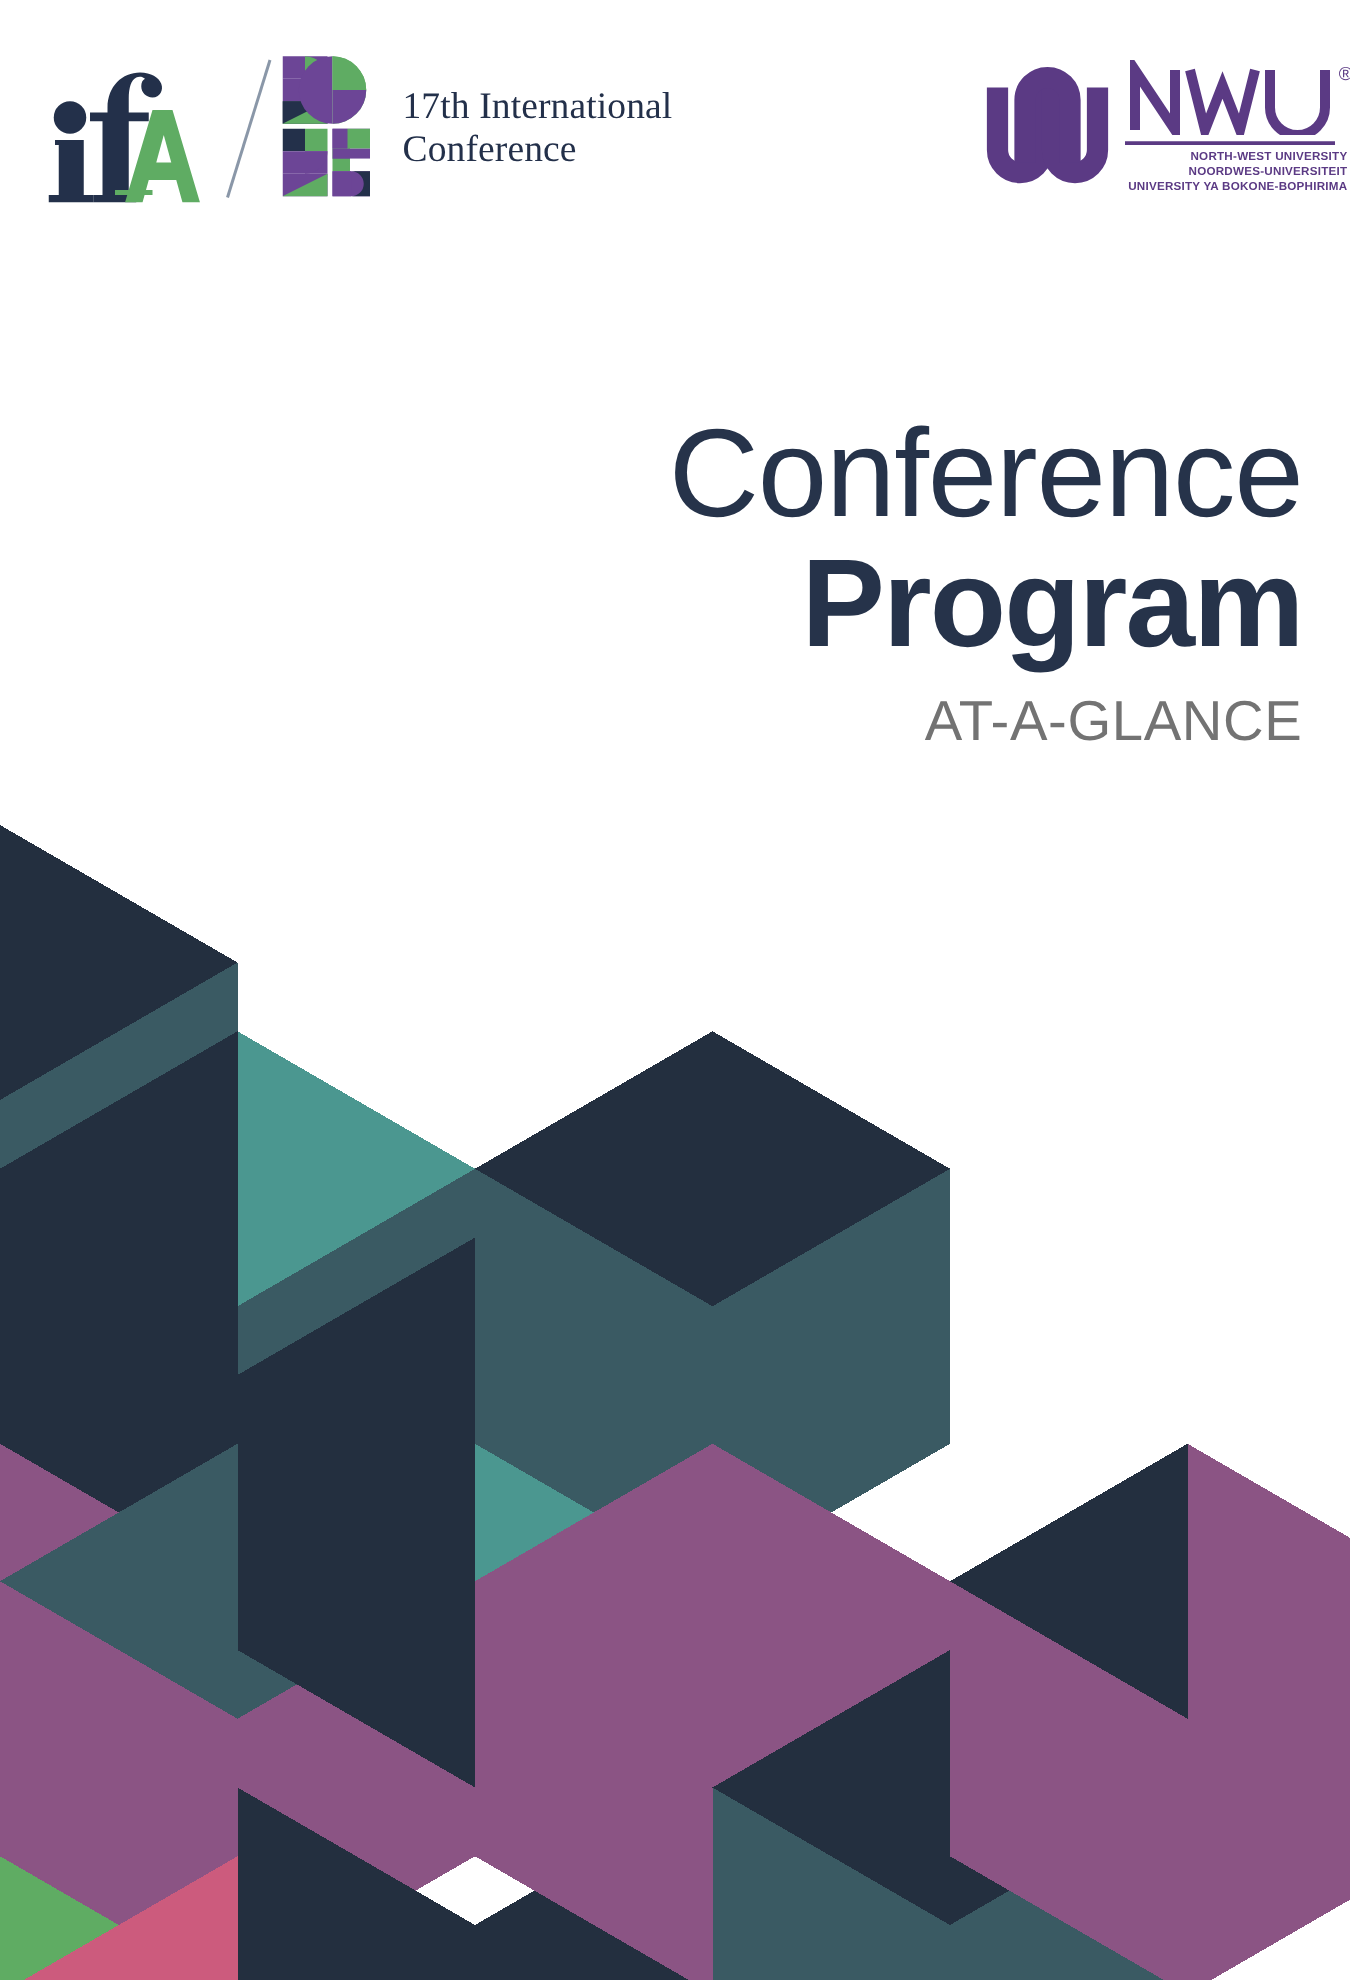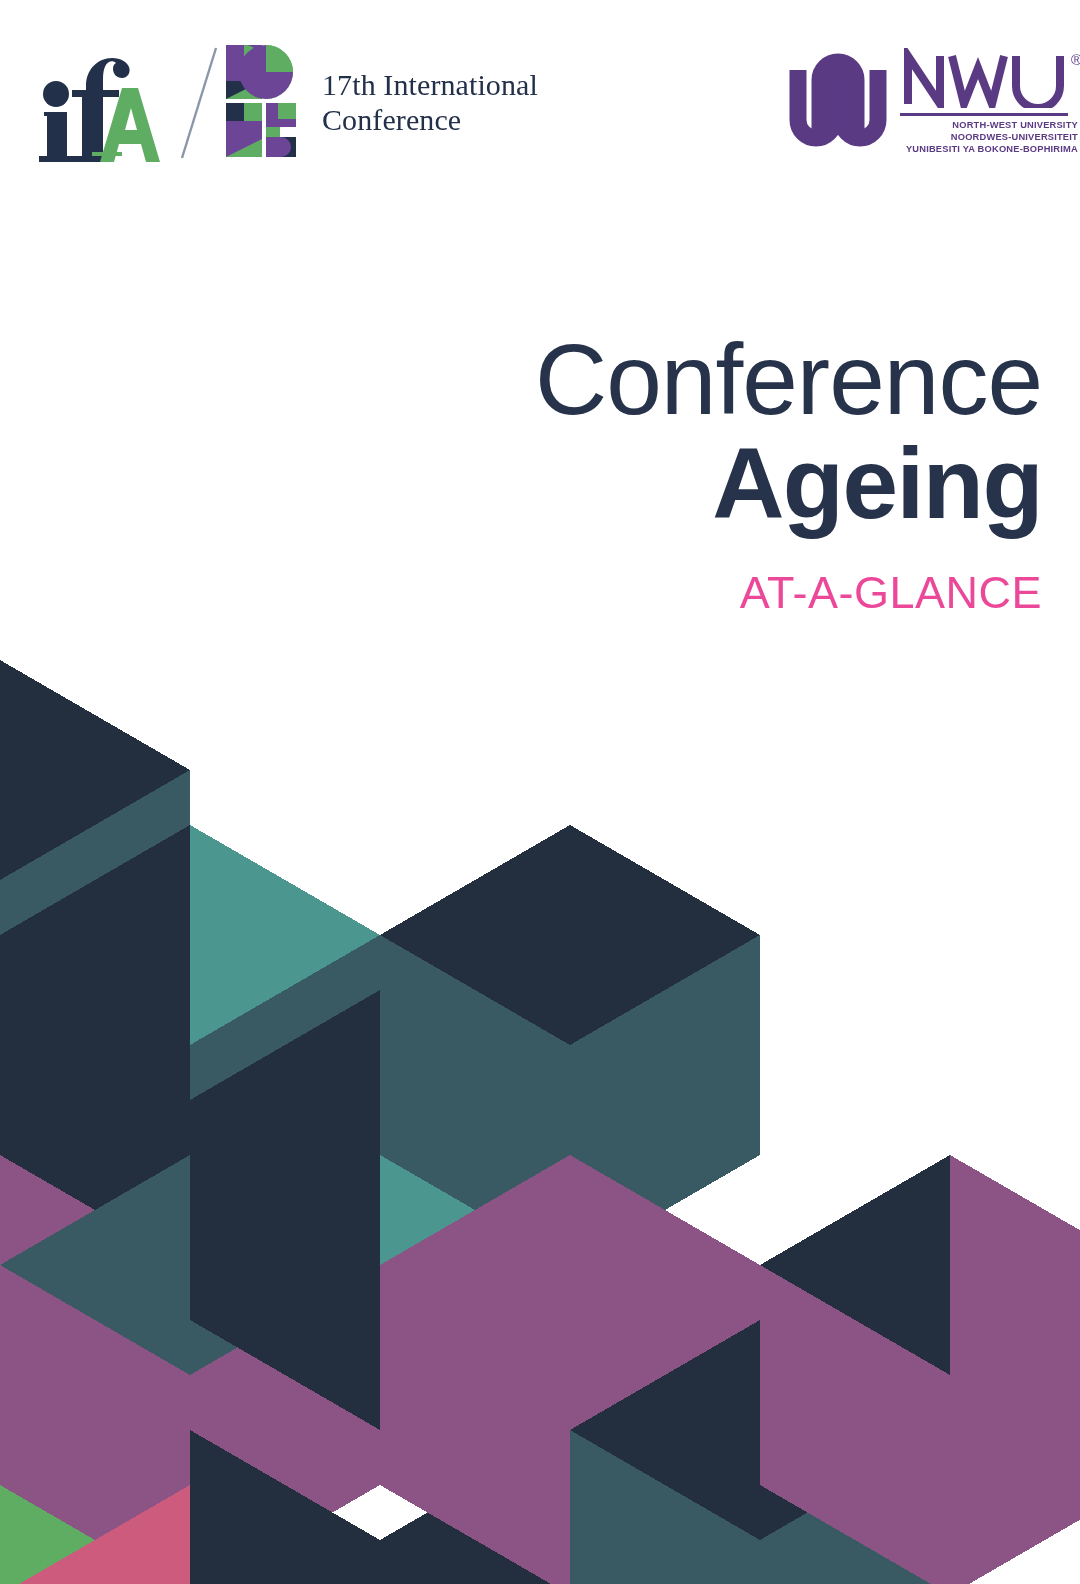--- a/index.html
+++ b/index.html
@@ -35,21 +35,21 @@
            letter-spacing:.2px;text-align:right;width:190px;margin-left:-12px;
            font-family:"Liberation Sans",sans-serif;white-space:nowrap;}
 
   
   .title-block{position:absolute;right:38px;top:330px;text-align:right;z-index:6;color:#26334a;}
   .t-conference{font-size:100px;line-height:.98;font-weight:300;letter-spacing:-1px;
                 display:block;color:#26334a;}
   .t-program{font-size:100px;line-height:1.02;font-weight:bold;letter-spacing:-1.5px;
              display:block;color:#26334a;margin-top:4px;}
   .t-glance{font-size:45px;line-height:1.1;font-weight:400;letter-spacing:.5px;
-            display:block;color:#ec4899;margin-top:34px;}
+            display:block;color:#737373;margin-top:18px;}
 
   
   .pattern{position:absolute;left:0;top:0;width:1080px;height:1584px;z-index:1;}
   .pattern svg{display:block;width:1080px;height:1584px;}
 </style>
 </head>
 <body>
 
 <div id="page">
 
@@ -229,25 +229,25 @@
 
               <path d="M116 8 v30 a22 22 0 0 0 44 0 V8"></path>
             </g>
           </svg>
           <span class="nwu-reg">®</span>
         </div>
         <div class="nwu-rule"></div>
         <div class="nwu-sub">
           <div>NORTH-WEST UNIVERSITY</div>
           <div>NOORDWES-UNIVERSITEIT</div>
-          <div>YUNIBESITI YA BOKONE-BOPHIRIMA</div>
+          <div>UNIVERSITY YA BOKONE-BOPHIRIMA</div>
         </div>
       </div>
     </div>
   </div>
 
   <div class="title-block">
     <span class="t-conference">Conference</span>
-    <span class="t-program">Ageing</span>
+    <span class="t-program">Program</span>
     <span class="t-glance">AT-A-GLANCE</span>
   </div>
 
 </div>
 
 </body></html>

